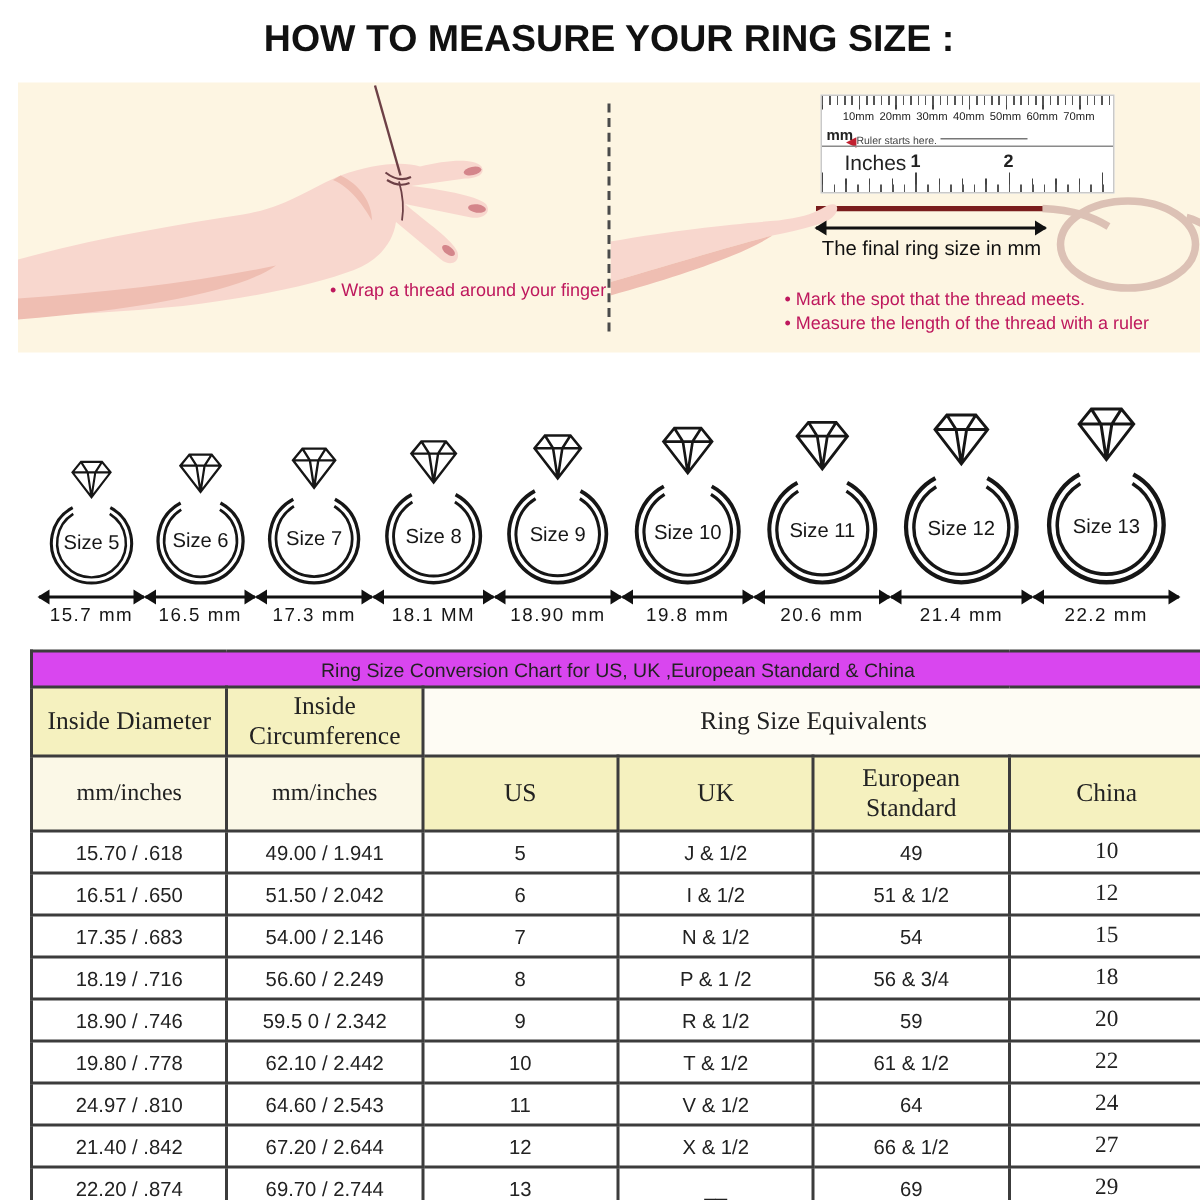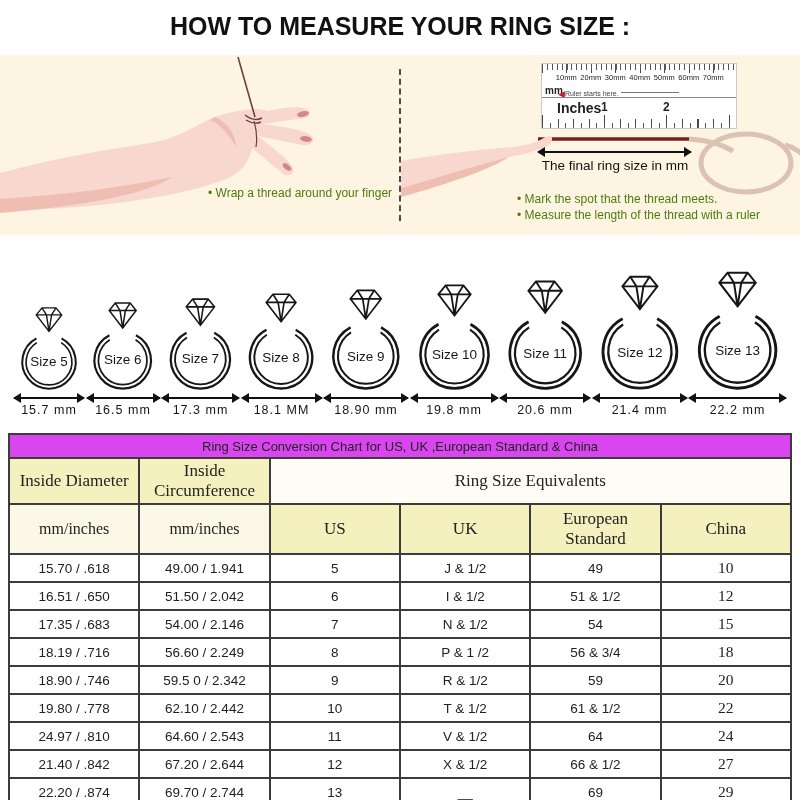--- a/index.html
+++ b/index.html
@@ -10,48 +10,48 @@
     --nail-pink:#d4868b;
     --thread-light:#dcc1b5;
     --table-yellow:#f5f1bf;
     --table-cream:#fbf8e7;
     --table-white:#fefcf4;
     --border-dark:#3c3c3c;
     --ink:#1a1a1a;
   }
   *{margin:0;padding:0;box-sizing:border-box;}
   html,body{background:#fff;width:800px;font-family:"Liberation Sans",sans-serif;color:var(--ink);}
-  .page{width:800px;height:800px;overflow:hidden;background:#fff;}
+  .page{width:800px;height:800px;overflow:hidden;background:#fff;padding-left:12px;}
 
   
   .title{margin-top:12px;text-align:center;font-size:25px;font-weight:bold;letter-spacing:0px;color:#111;}
 
   
   .panels{margin-top:14px;height:180px;background:var(--panel-bg);display:flex;position:relative;}
   .panel{position:relative;width:399px;height:180px;overflow:hidden;}
   .divider{width:0;border-left:2px dashed #4a4a4a;height:152px;align-self:center;}
   .panel svg.art{position:absolute;left:0;top:0;}
-  .bullet{position:absolute;font-size:12px;color:#4d7c0f;}
+  .bullet{position:absolute;font-size:12px;color:#be185d;}
   .bullet-left{left:208px;top:131px;}
   .bullets-right{left:116px;top:136px;line-height:16px;}
 
   
   .ruler{position:absolute;left:140px;top:8px;width:196px;height:66px;background:#fff;border:1px solid #c9c9c9;overflow:hidden;}
   .mmticks-tall{position:absolute;top:0;left:0;right:0;height:9px;
     background:repeating-linear-gradient(90deg,#444 0 1px,transparent 1px 24.5px);}
   .mmticks-small{position:absolute;top:0;left:0;right:0;height:5.5px;
     background:repeating-linear-gradient(90deg,#555 0 1px,transparent 1px 4.9px);}
   .mm-labels{position:absolute;top:9px;left:0;display:flex;padding-left:12px;}
   .mm-labels span{width:24.5px;text-align:center;font-size:7.5px;color:#222;}
   .mm-unit{position:absolute;left:3px;top:21px;font-size:10px;font-weight:bold;color:#222;}
   .midline{position:absolute;top:33px;left:0;right:0;border-top:1px solid #8a8a8a;}
   .start-note{position:absolute;top:25px;left:16px;font-size:7px;color:#444;white-space:nowrap;}
   .start-marker{color:#c22030;font-size:9px;vertical-align:-1px;}
   .start-line{display:inline-block;width:58px;border-top:1px solid #777;vertical-align:3px;margin-left:2px;}
-  .inches-label{position:absolute;top:36px;left:15px;font-size:14px;font-weight:bold;color:#222;}
+  .inches-label{position:absolute;top:36px;left:15px;font-size:14px;font-weight:normal;color:#222;}
   .inch-num{position:absolute;bottom:14px;font-size:12px;font-weight:bold;color:#222;}
   .inch-num.n1{left:59px;}
   .inch-num.n2{left:121px;}
   .inticks-1{position:absolute;bottom:0;left:0;right:0;height:13px;
     background:repeating-linear-gradient(90deg,#444 0 1px,transparent 1px 62.2px);}
   .inticks-4{position:absolute;bottom:0;left:0;right:0;height:9px;
     background:repeating-linear-gradient(90deg,#444 0 1px,transparent 1px 15.55px);}
   .inticks-8{position:absolute;bottom:0;left:0;right:0;height:5.5px;
     background:repeating-linear-gradient(90deg,#555 0 1px,transparent 1px 7.78px);}
 

